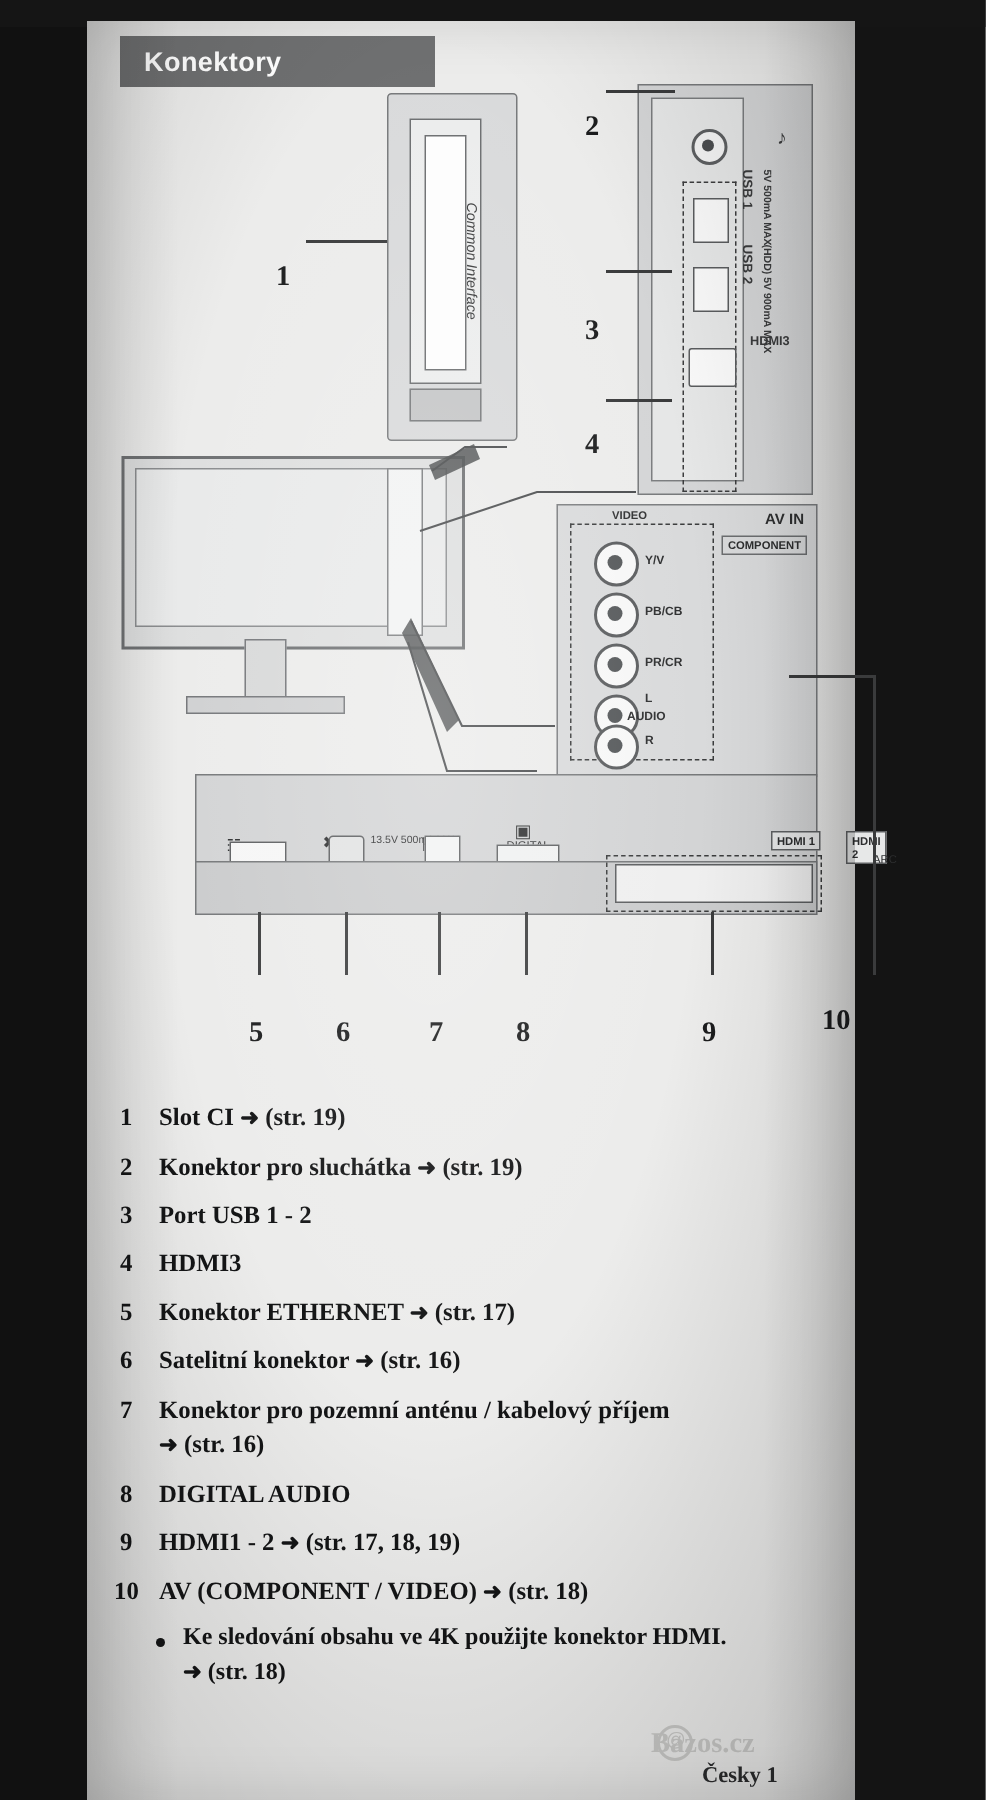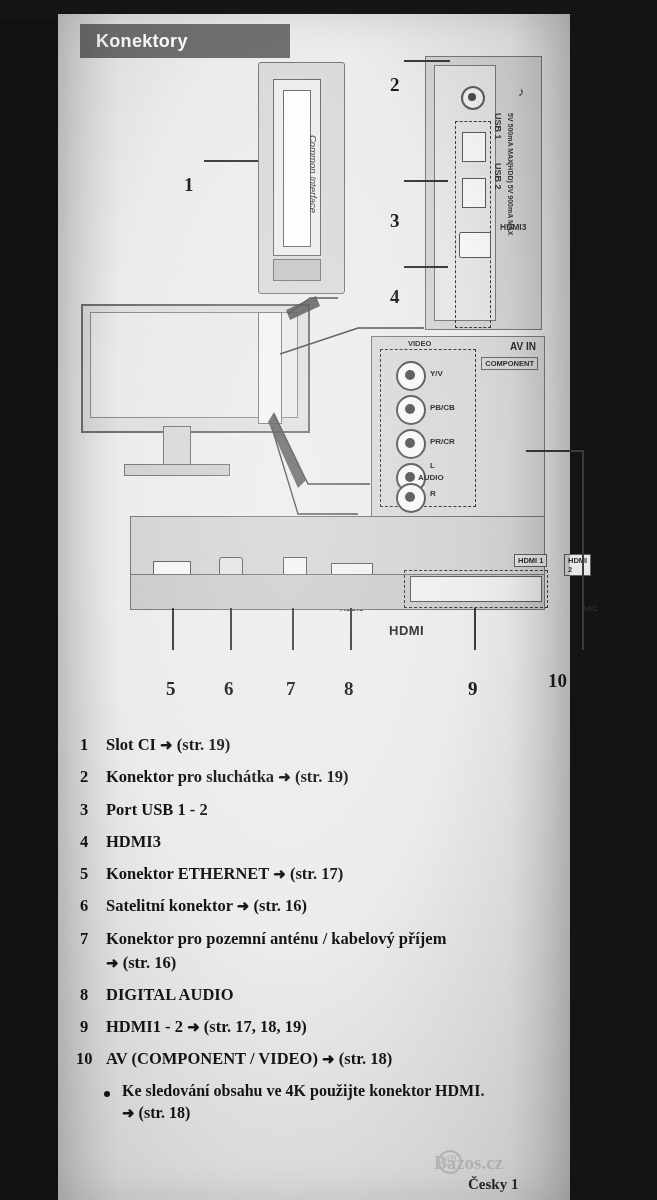--- a/index.html
+++ b/index.html
@@ -128,21 +128,21 @@
   .barbtm{
     position:absolute;left:72px;top:560px;width:413px;height:34px;
     background:#cbcccd;border:1.5px solid #76787a;
   }
   .eth{position:absolute;left:22px;top:44px;width:36px;height:22px;background:#f6f6f6;border:1.5px solid #5c5e60;}
   .sat{position:absolute;left:88px;top:40px;width:22px;height:34px;background:#e2e3e3;border:1.5px solid #5c5e60;border-radius:3px;}
   .ant{position:absolute;left:152px;top:40px;width:22px;height:30px;background:#f2f3f3;border:1.5px solid #5c5e60;}
   .dau{position:absolute;left:200px;top:46px;width:40px;height:16px;background:#f0f1f1;border:1.5px solid #5c5e60;}
   .hdmis{position:absolute;left:282px;top:42px;width:130px;height:24px;background:#efefef;border:1.5px solid #5c5e60;}
   .hdmidash{position:absolute;left:276px;top:36px;width:142px;height:36px;border:1.6px dashed #3b3c3d;}
-  .blabel{position:absolute;font-size:7.5px;font-weight:bold;color:#2d2e2f;text-align:center;margin-top:36px;}
+  .blabel{position:absolute;font-size:7.5px;font-weight:normal;color:#2d2e2f;text-align:center;}
   .boxlabel{position:absolute;font-size:7.5px;font-weight:bold;color:#2d2e2f;border:1px solid #5e6062;padding:1px 3px;background:#e7e8e8;}
 
   
   .num{position:absolute;font-size:19px;font-weight:bold;color:#1b1c1d;font-family:"Liberation Serif", serif;}
   .lead{position:absolute;background:#3a3b3c;height:1.6px;}
   .leadv{position:absolute;background:#3a3b3c;width:1.6px;}
 
   
   .legend{
     position:absolute;left:80px;top:735px;width:470px;

